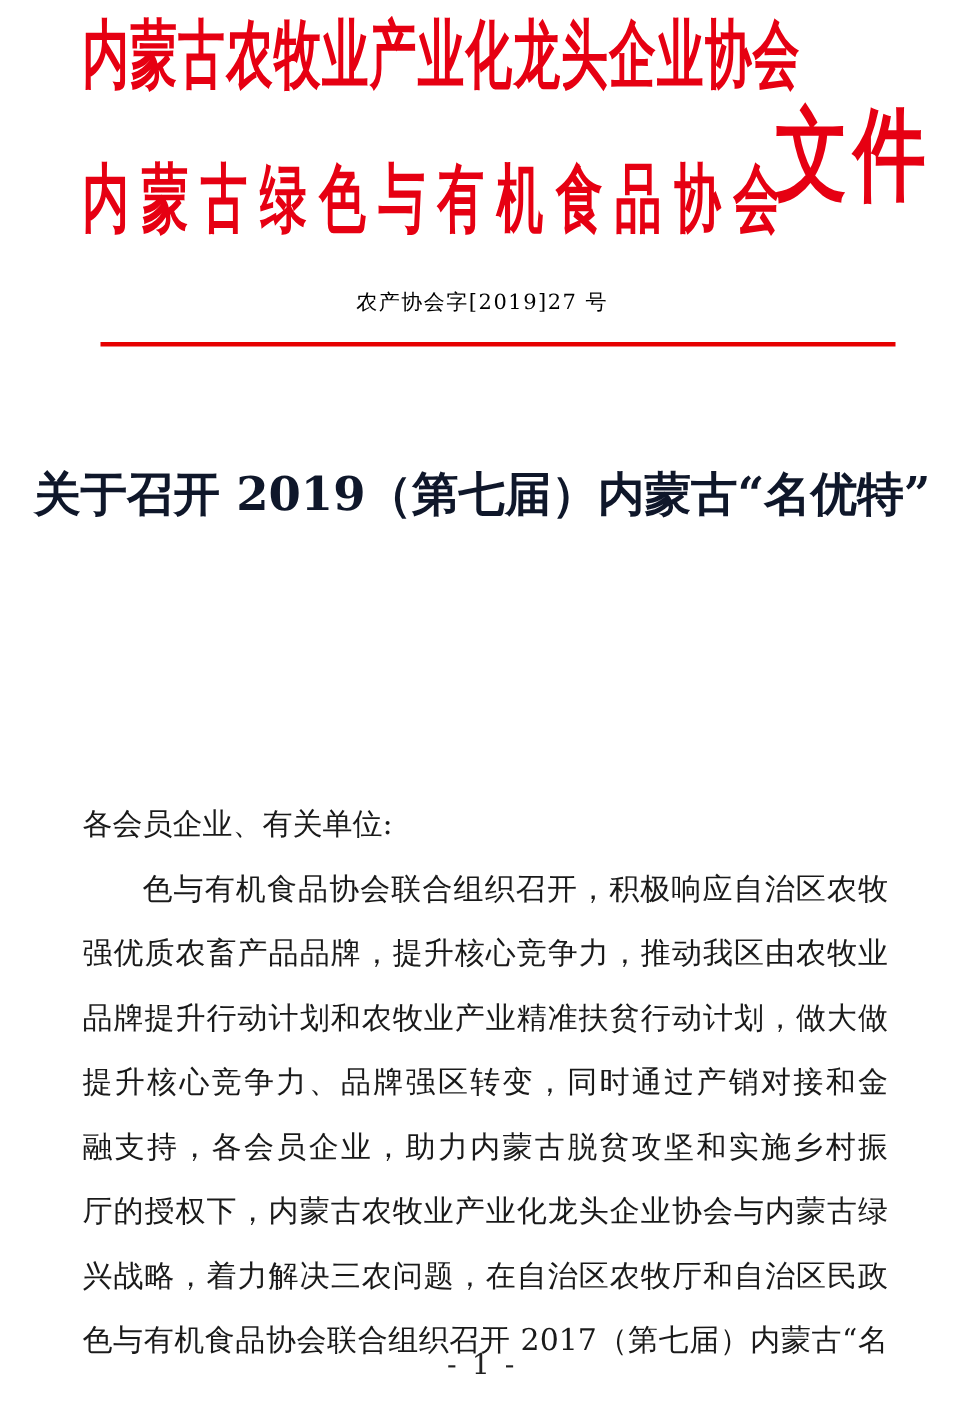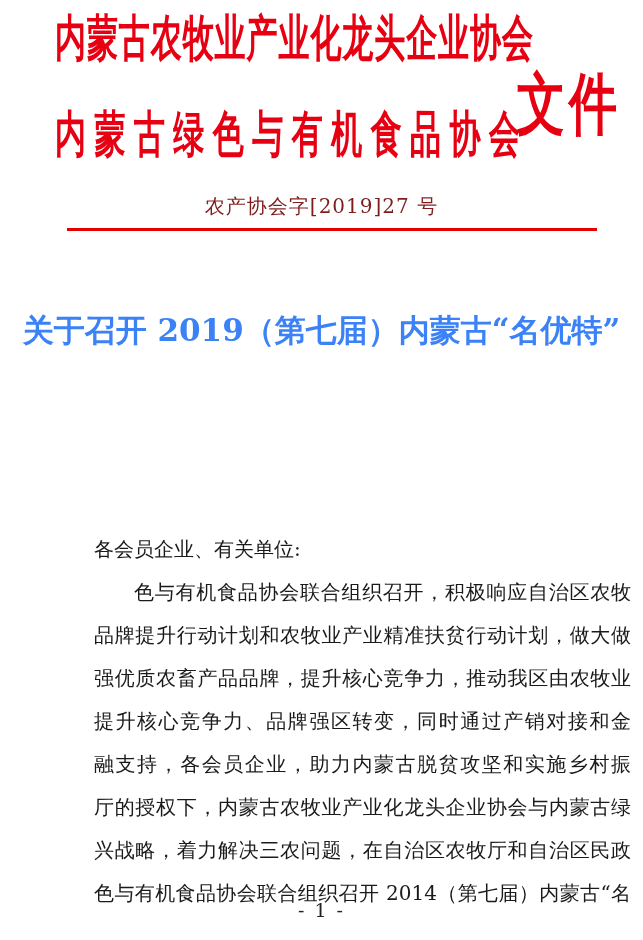--- a/index.html
+++ b/index.html
@@ -55,22 +55,22 @@
     white-space: nowrap;
   }
 
   
   .doc-number {
     position: absolute;
     left: 0;
     top: 193px;
     width: 100%;
     text-align: center;
-    font-size: 20px;
-    color: #7f1d1d;
+    font-size: 14px;
+    color: #000000;
     letter-spacing: 1px;
   }
 
   
   .red-rule {
     position: absolute;
     left: 67px;
     top: 228px;
     width: 530px;
     height: 3px;
@@ -79,34 +79,33 @@
 
   
   .title {
     position: absolute;
     left: 20px;
     right: 20px;
     top: 298px;
     text-align: center;
     font-size: 31px;
     font-weight: 700;
-    color: #3b82f6;
+    color: #0f172a;
     line-height: 65px;
   }
 
   
   .body-text {
     position: absolute;
     left: 55px;
     top: 528px;
     width: 537px;
     font-size: 20px;
     line-height: 43px;
     color: #1a1a1a;
-    margin-left: 39px;
   }
   .bline {
     height: 43px;
     overflow: hidden;
   }
   .just {
     text-align: justify;
     text-align-last: justify;
     text-justify: distribute;
   }
@@ -170,24 +169,24 @@
 
   <div class="red-rule"></div>
 
   <div class="title">
     <div>关于召开 2019（第七届）内蒙古“名优特”</div>
   </div>
 
   <div class="body-text">
     <div class="bline">各会员企业、有关单位:</div>
     <div class="bline just indent">色与有机食品协会联合组织召开，积极响应自治区农牧厅</div>
+    <div class="bline just">强优质农畜产品品牌，提升核心竞争力，推动我区由农牧业</div>
     <div class="bline just">品牌提升行动计划和农牧业产业精准扶贫行动计划，做大做</div>
-    <div class="bline just">强优质农畜产品品牌，提升核心竞争力，推动我区由农牧业</div>
     <div class="bline just">提升核心竞争力、品牌强区转变，同时通过产销对接和金</div>
     <div class="bline just">融支持，各会员企业，助力内蒙古脱贫攻坚和实施乡村振</div>
     <div class="bline just">厅的授权下，内蒙古农牧业产业化龙头企业协会与内蒙古绿</div>
     <div class="bline just">兴战略，着力解决三农问题，在自治区农牧厅和自治区民政</div>
-    <div class="bline just">色与有机食品协会联合组织召开 2014（第七届）内蒙古“名</div>
+    <div class="bline just">色与有机食品协会联合组织召开 2017（第七届）内蒙古“名</div>
   </div>
 
   <div class="page-num">- 1 -</div>
 
 </div>
 
 </body></html>

